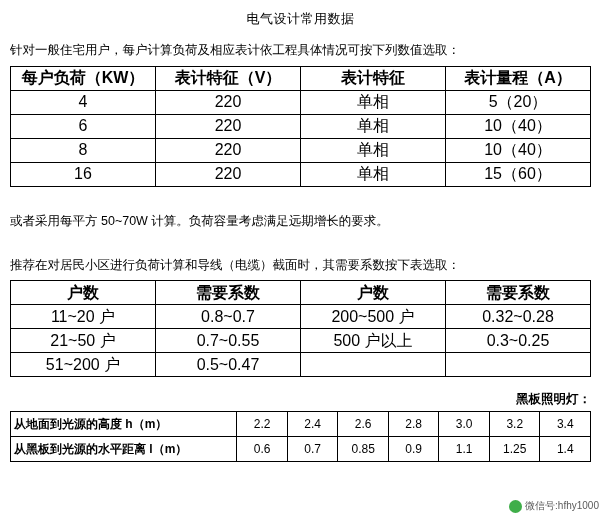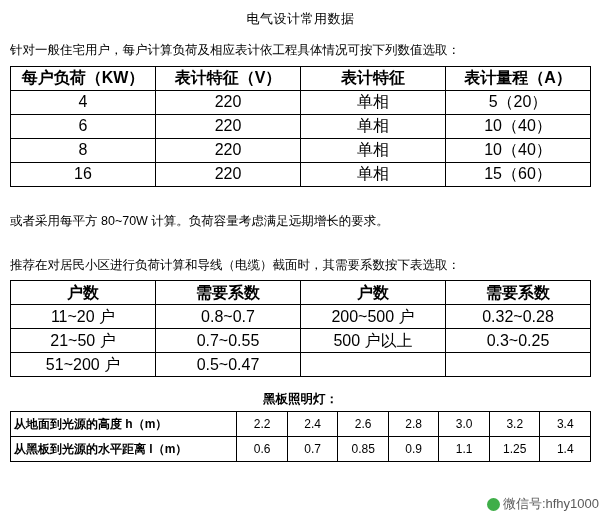--- a/index.html
+++ b/index.html
@@ -69,30 +69,30 @@
     text-align: left;
     padding-left: 3px;
     font-weight: bold;
     white-space: normal;
     line-height: 15px;
   }
   table.t3 td {
     height: 20px;
   }
   .board-title {
-    text-align: center;
+    text-align: right;
     font-size: 12.5px;
     font-weight: bold;
     margin: 4px 0 3px 0;
   }
   .wm {
     position: absolute;
     right: 6px;
     bottom: 4px;
-    font-size: 13px;
+    font-size: 10px;
     color: #5a5a5a;
     display: flex;
     align-items: center;
     gap: 3px;
   }
   .wm .wm-badge {
     width: 13px;
     height: 13px;
     border-radius: 50%;
     background: #3fae49;
@@ -141,21 +141,21 @@
         <td>16</td>
         <td>220</td>
         <td>单相</td>
         <td>15（60）</td>
       </tr>
     </tbody>
   </table>
 
   <div class="spacer-md"></div>
 
-  <div class="para">或者采用每平方 80~70W 计算。负荷容量考虑满足远期增长的要求。</div>
+  <div class="para">或者采用每平方 50~70W 计算。负荷容量考虑满足远期增长的要求。</div>
 
   <div class="spacer-sm"></div>
 
   <div class="para">推荐在对居民小区进行负荷计算和导线（电缆）截面时，其需要系数按下表选取：</div>
 
   <table class="grid t2">
     <thead>
       <tr class="t2-head">
         <td>户数</td>
         <td>需要系数</td>

